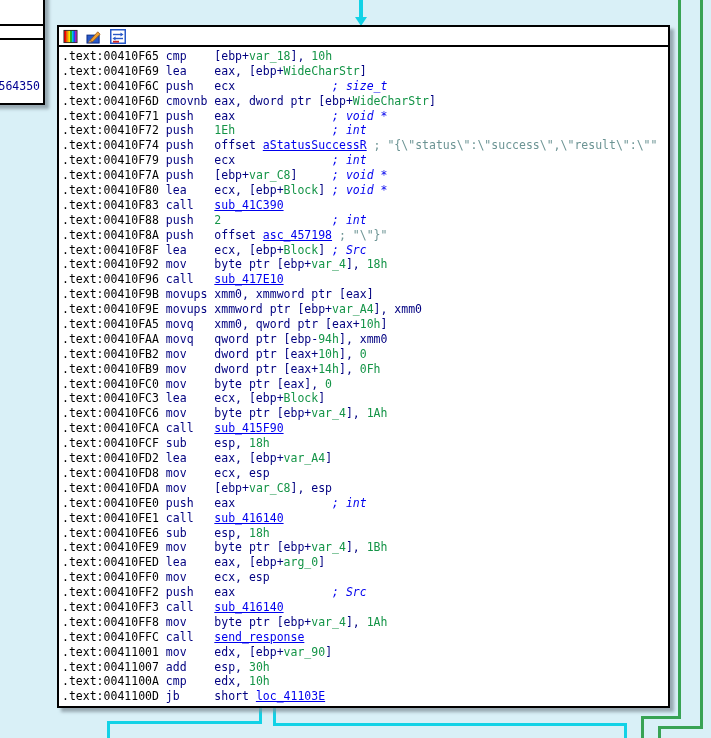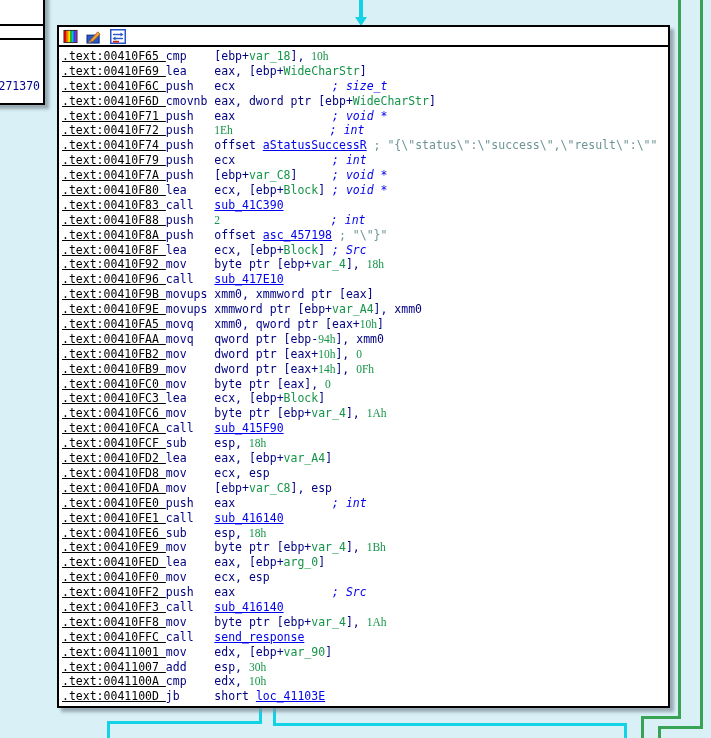--- a/index.html
+++ b/index.html
@@ -30,23 +30,23 @@
   .node-header{
     height:17px;border-bottom:2px solid #000;
     display:flex;align-items:center;gap:8px;padding:1px 0 0 4px;
   }
   .node-header svg{display:block;}
   .code{
     padding:2px 0 0 3px;
     font-size:11.5px;line-height:14.9px;white-space:pre;
   }
   .code-line{height:14.9px;}
-  .c-addr{color:var(--addr,#000000);text-decoration:underline;}
+  .c-addr{color:var(--addr,#000000);}
   .c-mnem,.c-kw{color:var(--navy,#000080);}
-  .c-num{color:var(--greentxt,#149447);font-family:Liberation Serif, serif;}
+  .c-num{color:var(--greentxt,#149447);}
   .c-var{color:var(--greentxt,#149447);text-align:center;}
   .c-name{color:var(--bluename,#0000EE);text-decoration:underline;}
   .c-cmtb{color:var(--bluename,#0000EE);font-style:italic;}
   .c-cmts{color:var(--strcmt,#6C9494);}
 </style>
 </head>
 <body>
 
 <div class="edge green" style="left:678px;top:0;width:3px;height:719px;"></div>
 <div class="edge green" style="left:641px;top:716px;width:40px;height:3px;"></div>
@@ -61,21 +61,21 @@
 <div class="edge cyan" style="left:259px;top:707px;width:3px;height:17px;"></div>
 <div class="edge cyan" style="left:107px;top:721px;width:155px;height:3px;"></div>
 <div class="edge cyan" style="left:107px;top:721px;width:3px;height:17px;"></div>
 <div class="edge cyan" style="left:273px;top:707px;width:3px;height:19px;"></div>
 <div class="edge cyan" style="left:273px;top:723px;width:354px;height:3px;"></div>
 <div class="edge cyan" style="left:624px;top:723px;width:3px;height:15px;"></div>
 
 <div class="gnode left-node">
   <div class="divider" style="top:32px;"></div>
   <div class="divider" style="top:46px;"></div>
-  <div class="lbl">271370</div>
+  <div class="lbl">564350</div>
 </div>
 
 <div class="gnode main-node">
   <div class="node-header">
     <svg width="15" height="15" viewBox="0 0 16 16">
       <rect x="0.5" y="1" width="15" height="14" fill="#303030"></rect>
       <rect x="1.5" y="2" width="2" height="12" fill="#FF0000"></rect>
       <rect x="3.5" y="2" width="2" height="12" fill="#FF8000"></rect>
       <rect x="5.5" y="2" width="2" height="12" fill="#FFE000"></rect>
       <rect x="7.5" y="2" width="2" height="12" fill="#20C020"></rect>

